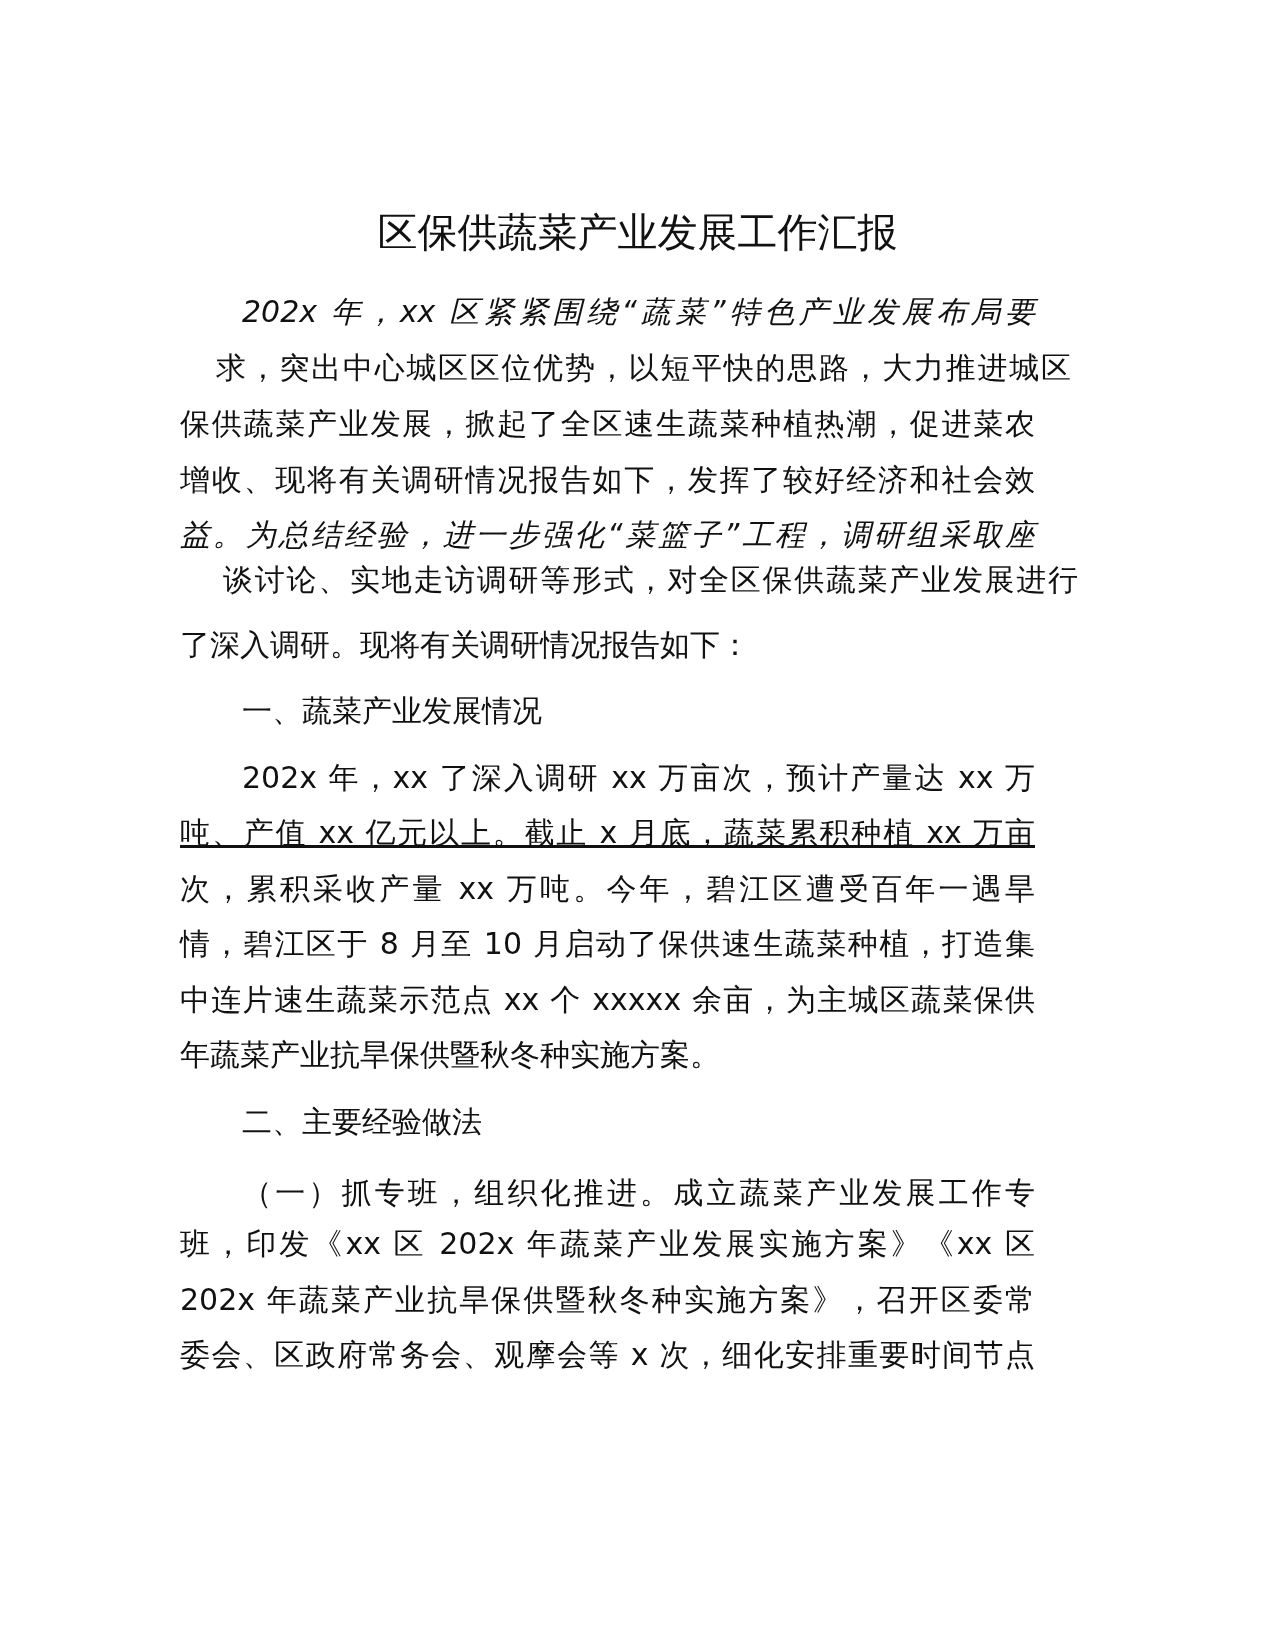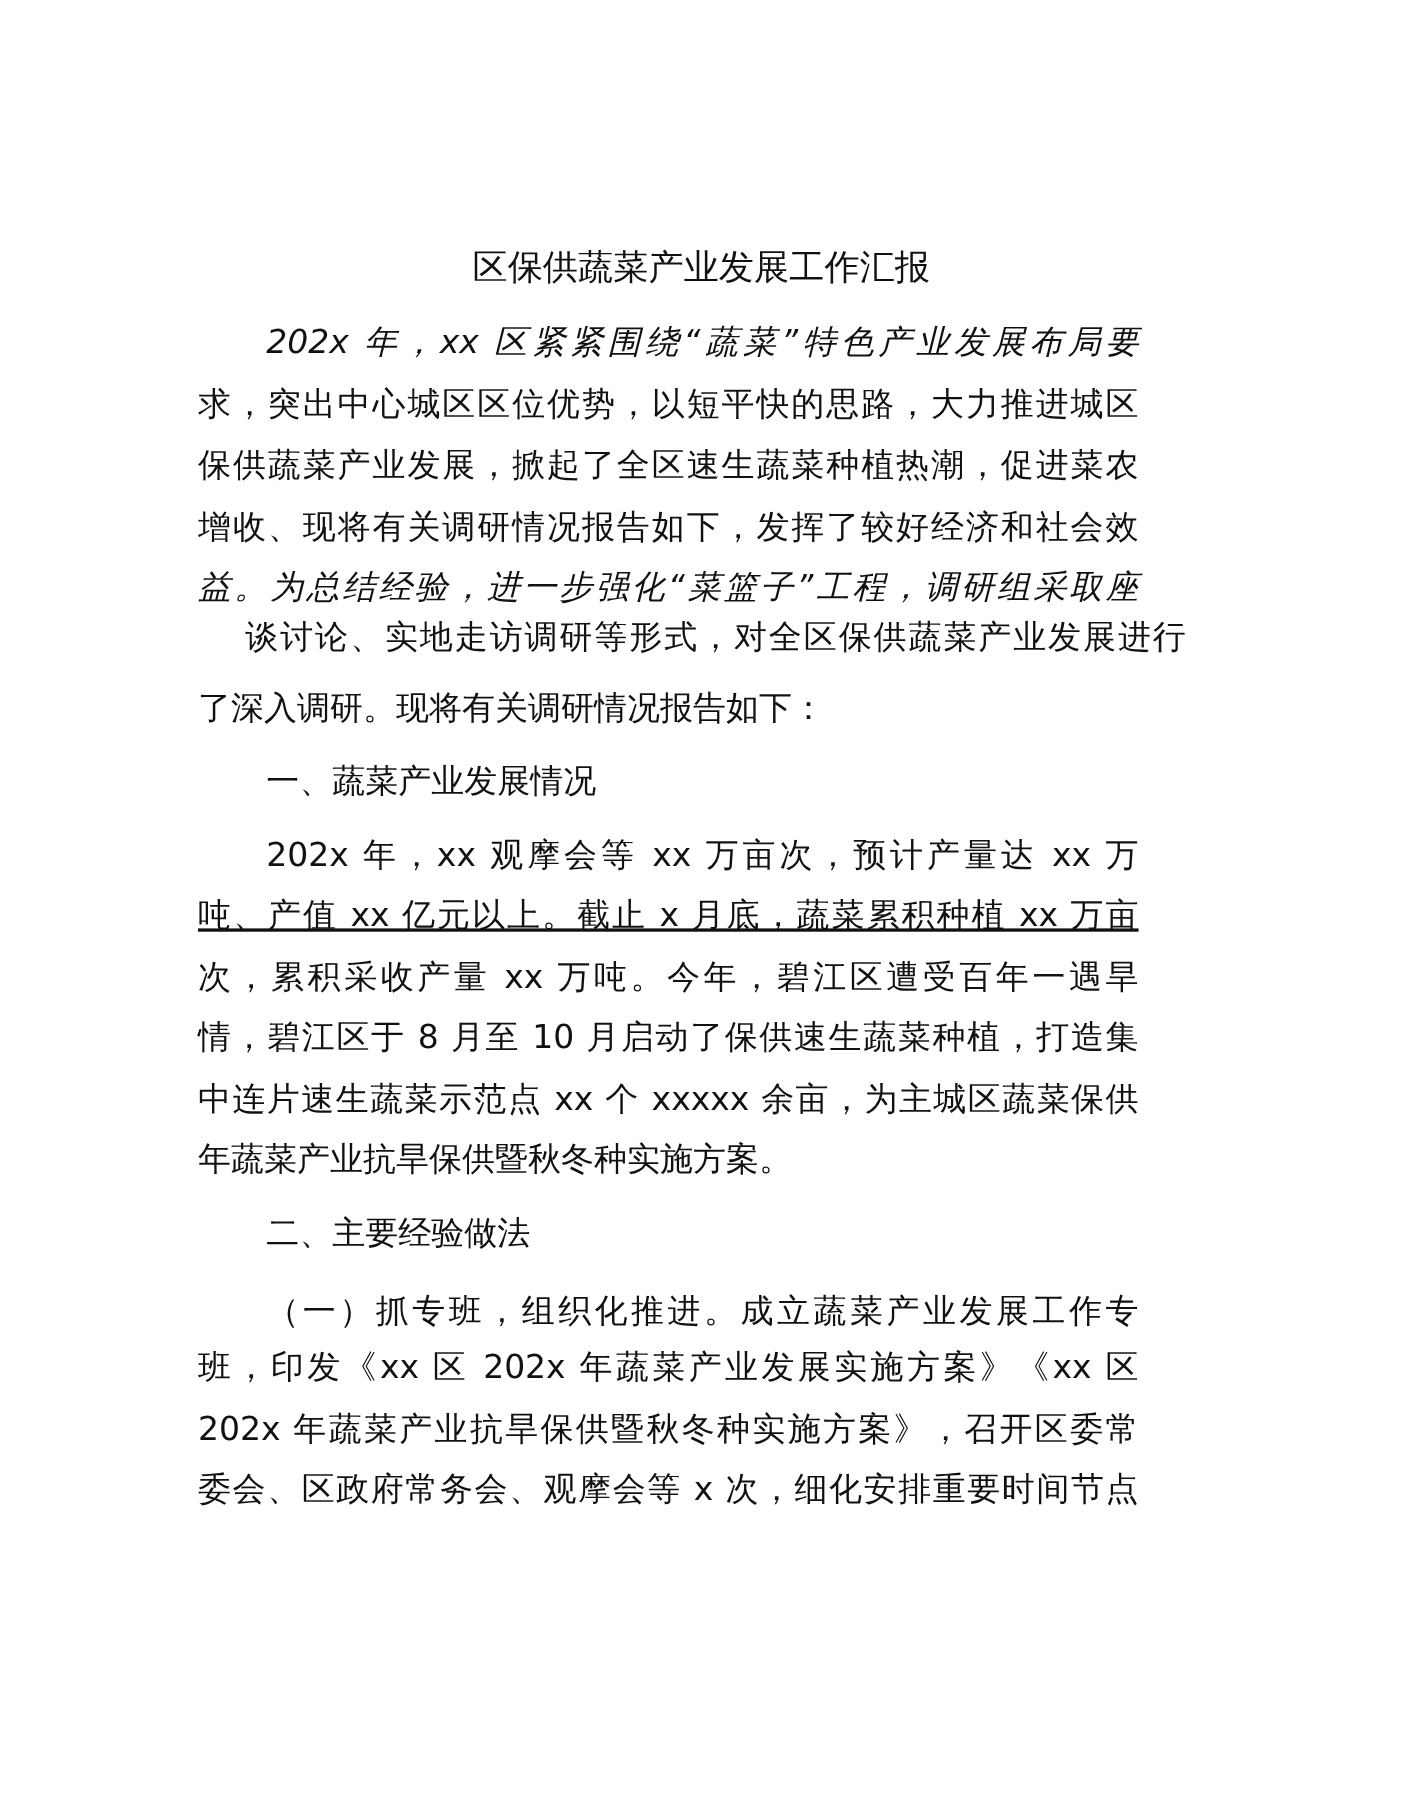--- a/index.html
+++ b/index.html
@@ -1,40 +1,40 @@
 <!DOCTYPE html>
 <html><head>
 <meta charset="utf-8">
 <style>
   html, body { margin: 0; padding: 0; background: #ffffff; }
   body { width: 1275px; height: 1650px; position: relative; overflow: hidden;
          font-family: "DejaVu Sans", sans-serif; color: #111111; }
   .page { position: absolute; left: 0; top: 0; width: 1275px; height: 1650px; background: #ffffff; }
-  .title { position: absolute; left: 0; width: 1275px; top: 215px; text-align: center;
-           font-size: 32px; line-height: 56px; letter-spacing: 0px; }
+  .title { position: absolute; left: 0; width: 1275px; top: 204px; text-align: center;
+           font-size: 40px; line-height: 56px; letter-spacing: 0px; }
   .line { position: absolute; left: 180px; width: 855px; font-size: 30px; line-height: 56px;
           white-space: nowrap; text-align: justify; text-align-last: justify; }
   .line.last { text-align-last: left; }
   .line.indent { left: 242px; width: 793px; }
 </style>
 </head>
 <body>
 
 <div class="page">
   <div class="title">区保供蔬菜产业发展工作汇报</div>
   <div id="body-lines">
       <div class="line indent" style="top: 284px; font-style: italic;">202x 年，xx 区紧紧围绕“蔬菜”特色产业发展布局要</div>
-      <div class="line" style="top: 340px;">求，突出中心城区区位优势，以短平快的思路，大力推进城区</div>
+      <div class="line" style="top: 340px; margin-left: 36px;">求，突出中心城区区位优势，以短平快的思路，大力推进城区</div>
       <div class="line" style="top: 396px;">保供蔬菜产业发展，掀起了全区速生蔬菜种植热潮，促进菜农</div>
       <div class="line" style="top: 452px;">增收、现将有关调研情况报告如下，发挥了较好经济和社会效</div>
       <div class="line" style="top: 507px; font-style: italic;">益。为总结经验，进一步强化“菜篮子”工程，调研组采取座</div>
       <div class="line" style="top: 552px; margin-left: 43px;">谈讨论、实地走访调研等形式，对全区保供蔬菜产业发展进行</div>
       <div class="line last" style="top: 617px;">了深入调研。现将有关调研情况报告如下：</div>
       <div class="line indent last" style="top: 683px;">一、蔬菜产业发展情况</div>
-      <div class="line indent" style="top: 750px;">202x 年，xx 观摩会等 xx 万亩次，预计产量达 xx 万</div>
+      <div class="line indent" style="top: 750px;">202x 年，xx 了深入调研 xx 万亩次，预计产量达 xx 万</div>
       <div class="line" style="top: 805px; text-decoration: underline;">吨、产值 xx 亿元以上。截止 x 月底，蔬菜累积种植 xx 万亩</div>
       <div class="line" style="top: 861px;">次，累积采收产量 xx 万吨。今年，碧江区遭受百年一遇旱</div>
       <div class="line" style="top: 916px;">情，碧江区于 8 月至 10 月启动了保供速生蔬菜种植，打造集</div>
       <div class="line" style="top: 972px;">中连片速生蔬菜示范点 xx 个 xxxxx 余亩，为主城区蔬菜保供</div>
       <div class="line last" style="top: 1027px;">年蔬菜产业抗旱保供暨秋冬种实施方案。</div>
       <div class="line indent last" style="top: 1094px;">二、主要经验做法</div>
       <div class="line indent" style="top: 1165px;">（一）抓专班，组织化推进。成立蔬菜产业发展工作专</div>
       <div class="line" style="top: 1216px;">班，印发《xx 区 202x 年蔬菜产业发展实施方案》《xx 区</div>
       <div class="line" style="top: 1272px;">202x 年蔬菜产业抗旱保供暨秋冬种实施方案》，召开区委常</div>
       <div class="line" style="top: 1327px;">委会、区政府常务会、观摩会等 x 次，细化安排重要时间节点</div>

